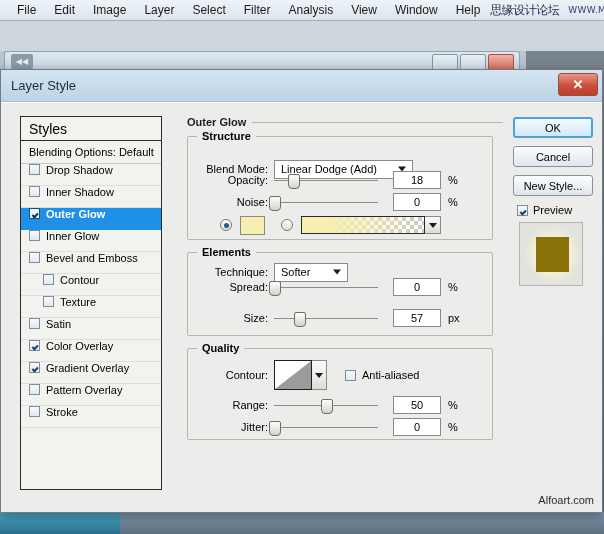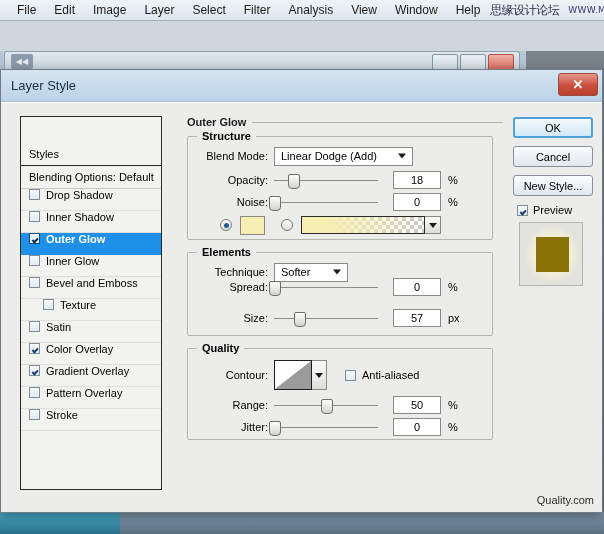--- a/index.html
+++ b/index.html
@@ -255,24 +255,23 @@
     height: 374px;
     background: #f2f2ef;
     border: 1px solid #2b2b2b;
     box-sizing: border-box;
   }
   #styles-header {
     height: 24px;
     border-bottom: 1px solid #2b2b2b;
     display: flex; align-items: center;
     padding-left: 8px;
-    font-size: 11px;
+    font-size: 14px;
     background: #f2f2ef;
     box-sizing: border-box;
-    margin-top: 25px;
   }
   #blending-options-row {
     height: 23px;
     border-bottom: 1px solid #c9c9c4;
     display: flex; align-items: center;
     padding-left: 8px;
     font-size: 11px;
     box-sizing: border-box;
   }
   .style-row {
@@ -616,20 +615,24 @@
           <div class="style-row">
             <span class="ps-check"></span>
             <span>Inner Glow</span>
           </div>
           <div class="style-row">
             <span class="ps-check"></span>
             <span>Bevel and Emboss</span>
           </div>
           <div class="style-row indent">
             <span class="ps-check"></span>
+            <span>Contour</span>
+          </div>
+          <div class="style-row indent">
+            <span class="ps-check"></span>
             <span>Texture</span>
           </div>
           <div class="style-row">
             <span class="ps-check"></span>
             <span>Satin</span>
           </div>
           <div class="style-row">
             <span class="ps-check checked"></span>
             <span>Color Overlay</span>
           </div>
@@ -651,21 +654,21 @@
     <div id="outer-glow-panel">
 
       <div id="panel-heading">
         <span class="section-title">Outer Glow</span>
         <span class="rule"></span>
       </div>
 
       <div class="fieldset" id="fs-structure">
         <span class="legend">Structure</span>
 
-        <div class="field-row" style="top:9px;">
+        <div class="field-row" style="top:22px;">
           <span class="field-label">Blend Mode:</span>
           <span class="ps-select" style="width:139px;">
             <span>Linear Dodge (Add)</span>
             <span class="sel-caret"></span>
           </span>
         </div>
 
         <div class="field-row" style="top:33px;">
           <span class="field-label">Opacity:</span>
           <span class="slider" style="width:104px;">
@@ -784,15 +787,15 @@
       <div id="preview-row">
         <span class="ps-check checked"></span>
         <span>Preview</span>
       </div>
       <div id="preview-thumb">
         <div id="preview-glow" style="background: radial-gradient(rgb(251, 246, 212) 30%, rgba(251, 246, 212, 0) 72%);"></div>
         <div id="preview-square" style="background: rgb(138, 113, 8);"></div>
       </div>
     </div>
 
-    <div id="watermark-alfoart">Quality.com</div>
+    <div id="watermark-alfoart">Alfoart.com</div>
   </div>
 </div>
 
 </body></html>

